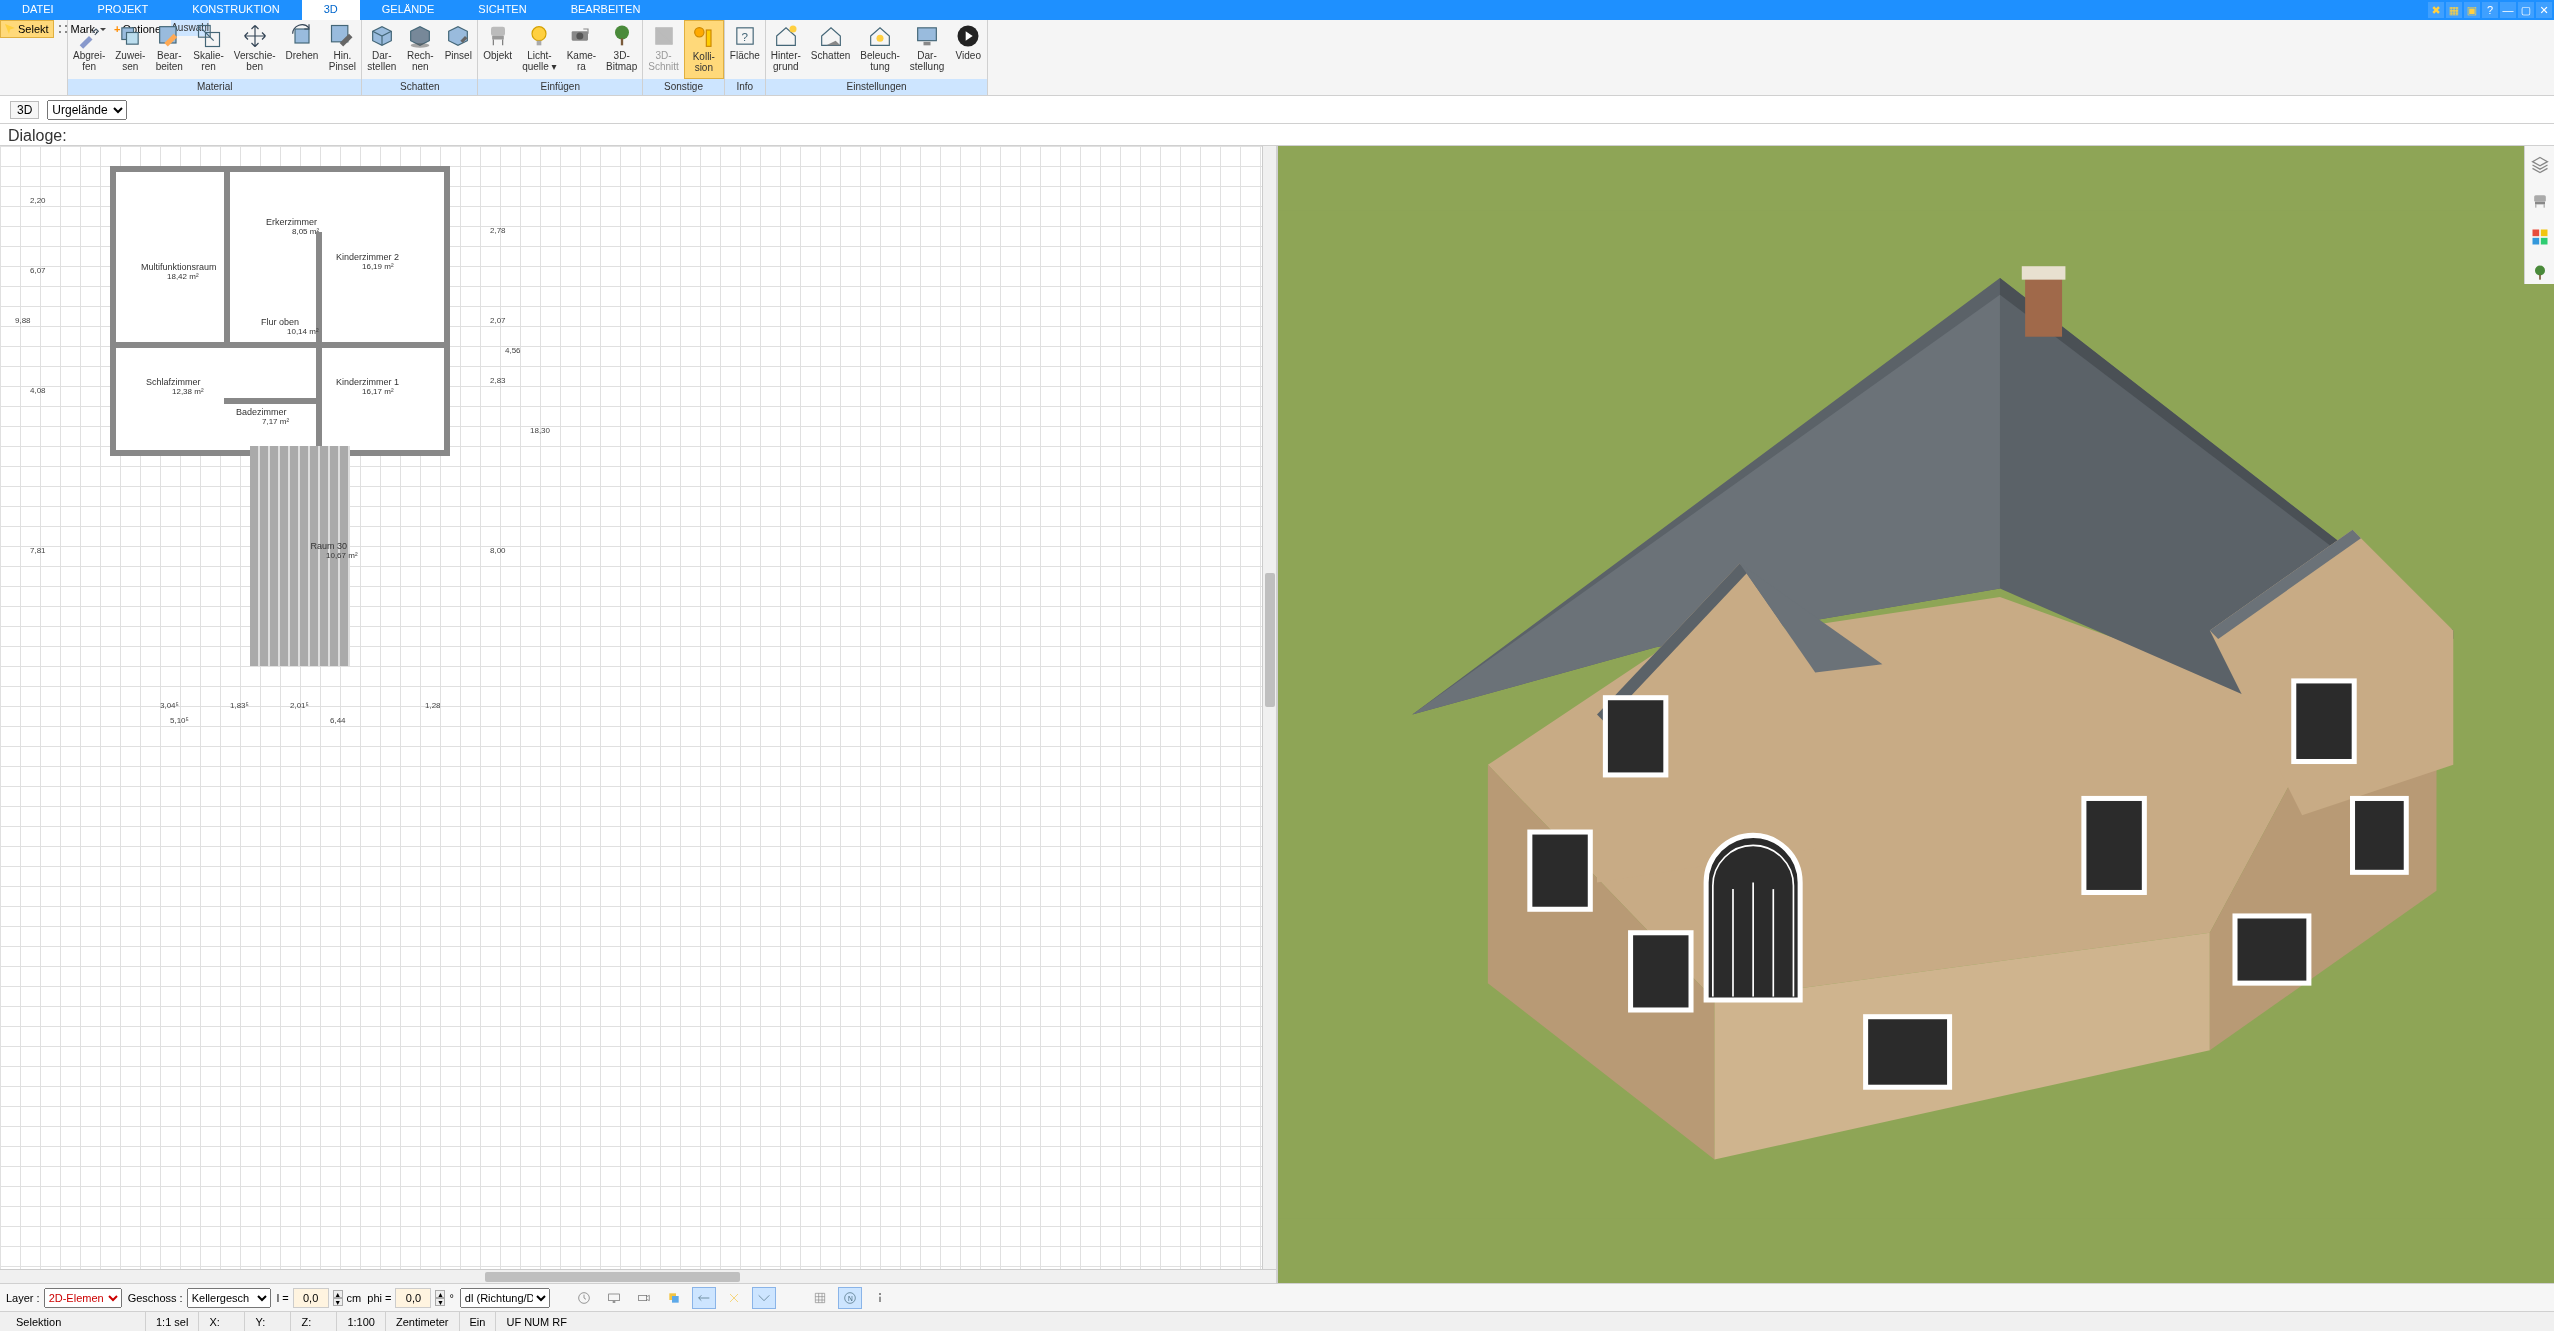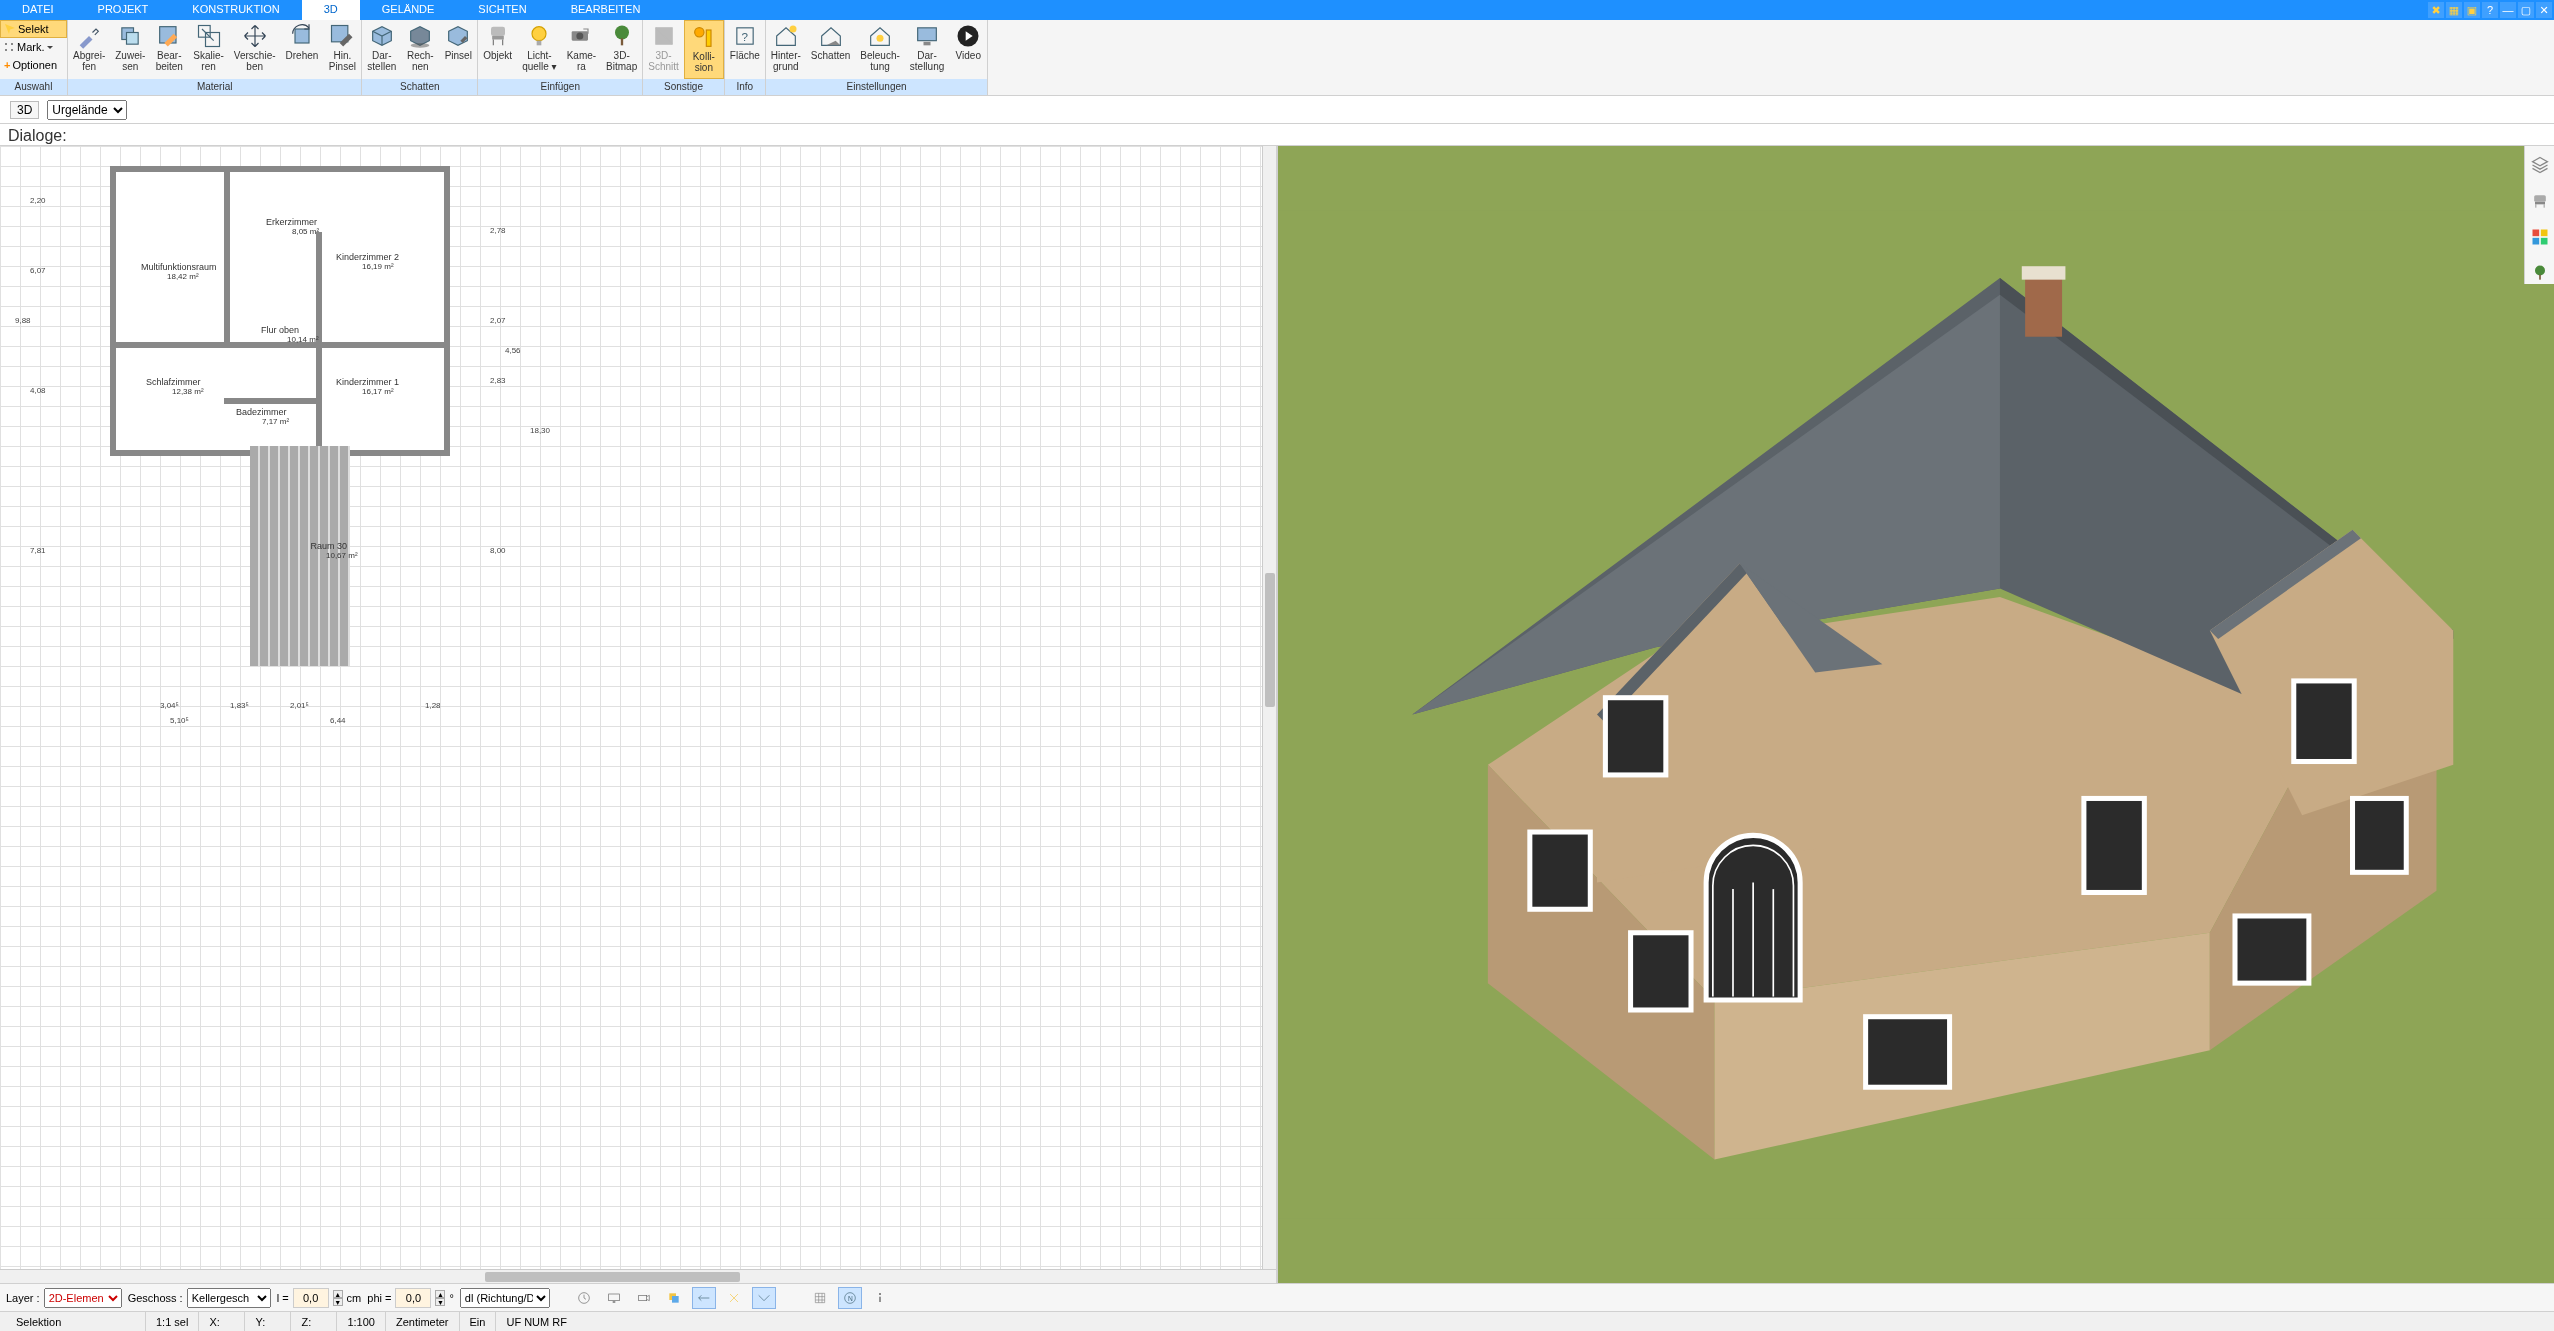--- a/index.html
+++ b/index.html
@@ -6,21 +6,21 @@
 html, body { width: 100%; height: 100%; overflow: hidden; background: #fff; }
 
 .menubar { display: flex; height: 20px; background: #1e90ff; color: #fff; font-size: 11px; }
 .menubar .tab { padding: 3px 22px; cursor: pointer; }
 .menubar .tab.active { background: #fff; color: #0066cc; }
 .menubar .spacer { flex: 1; }
 .menubar .winbtns { display: flex; align-items: center; gap: 2px; padding-right: 2px; }
 .menubar .winbtns span { width: 16px; height: 16px; display: flex; align-items: center; justify-content: center; font-size: 11px; background: rgba(255,255,255,0.15); }
 
 .ribbon { display: flex; height: 76px; background: #f5f5f5; border-bottom: 1px solid #d0d0d0; }
-.ribbon .leftcol { width: 68px; display: flex; flex-direction: column; border-right: 1px solid #d0d0d0; }
+.ribbon .leftcol { width: 68px; display: flex; flex-direction: row; border-right: 1px solid #d0d0d0; }
 .ribbon .leftcol .row { height: 18px; font-size: 11px; display: flex; align-items: center; padding: 0 4px; }
 .ribbon .leftcol .row.sel { background: #ffd97a; border: 1px solid #e0b040; }
 .ribbon .leftcol .row .arrow { border: 3px solid transparent; border-top-color: #444; margin-left: 2px; margin-top: 3px; }
 .ribbon .leftcol .row .plus { color: #ff8c00; font-weight: bold; margin-right: 2px; }
 .ribbon .leftcol .row .cursor { width: 10px; height: 10px; background: #ffd040; margin-right: 3px; clip-path: polygon(0 0, 100% 40%, 50% 55%, 40% 100%); }
 .ribbon .leftcol .row .dots { width: 10px; height: 10px; display: inline-block; margin-right: 3px;
   background: radial-gradient(circle at 2px 2px, #888 1px, transparent 1px),
               radial-gradient(circle at 8px 2px, #888 1px, transparent 1px),
               radial-gradient(circle at 2px 8px, #888 1px, transparent 1px),
               radial-gradient(circle at 8px 8px, #888 1px, transparent 1px); }
@@ -386,21 +386,21 @@
           <div class="area">8,05 m²</div>
         </div>
         <div class="room" style="left: 220px; top: 80px;">
           <div class="name">Kinderzimmer 2</div>
           <div class="area">16,19 m²</div>
         </div>
         <div class="room" style="left: 25px; top: 90px;">
           <div class="name">Multifunktionsraum</div>
           <div class="area">18,42 m²</div>
         </div>
-        <div class="room" style="left: 145px; top: 153px;">
+        <div class="room" style="left: 145px; top: 145px;">
           <div class="name">Flur oben</div>
           <div class="area">10,14 m²</div>
         </div>
         <div class="room" style="left: 30px; top: 205px;">
           <div class="name">Schlafzimmer</div>
           <div class="area">12,38 m²</div>
         </div>
         <div class="room" style="left: 220px; top: 205px;">
           <div class="name">Kinderzimmer 1</div>
           <div class="area">16,17 m²</div>

